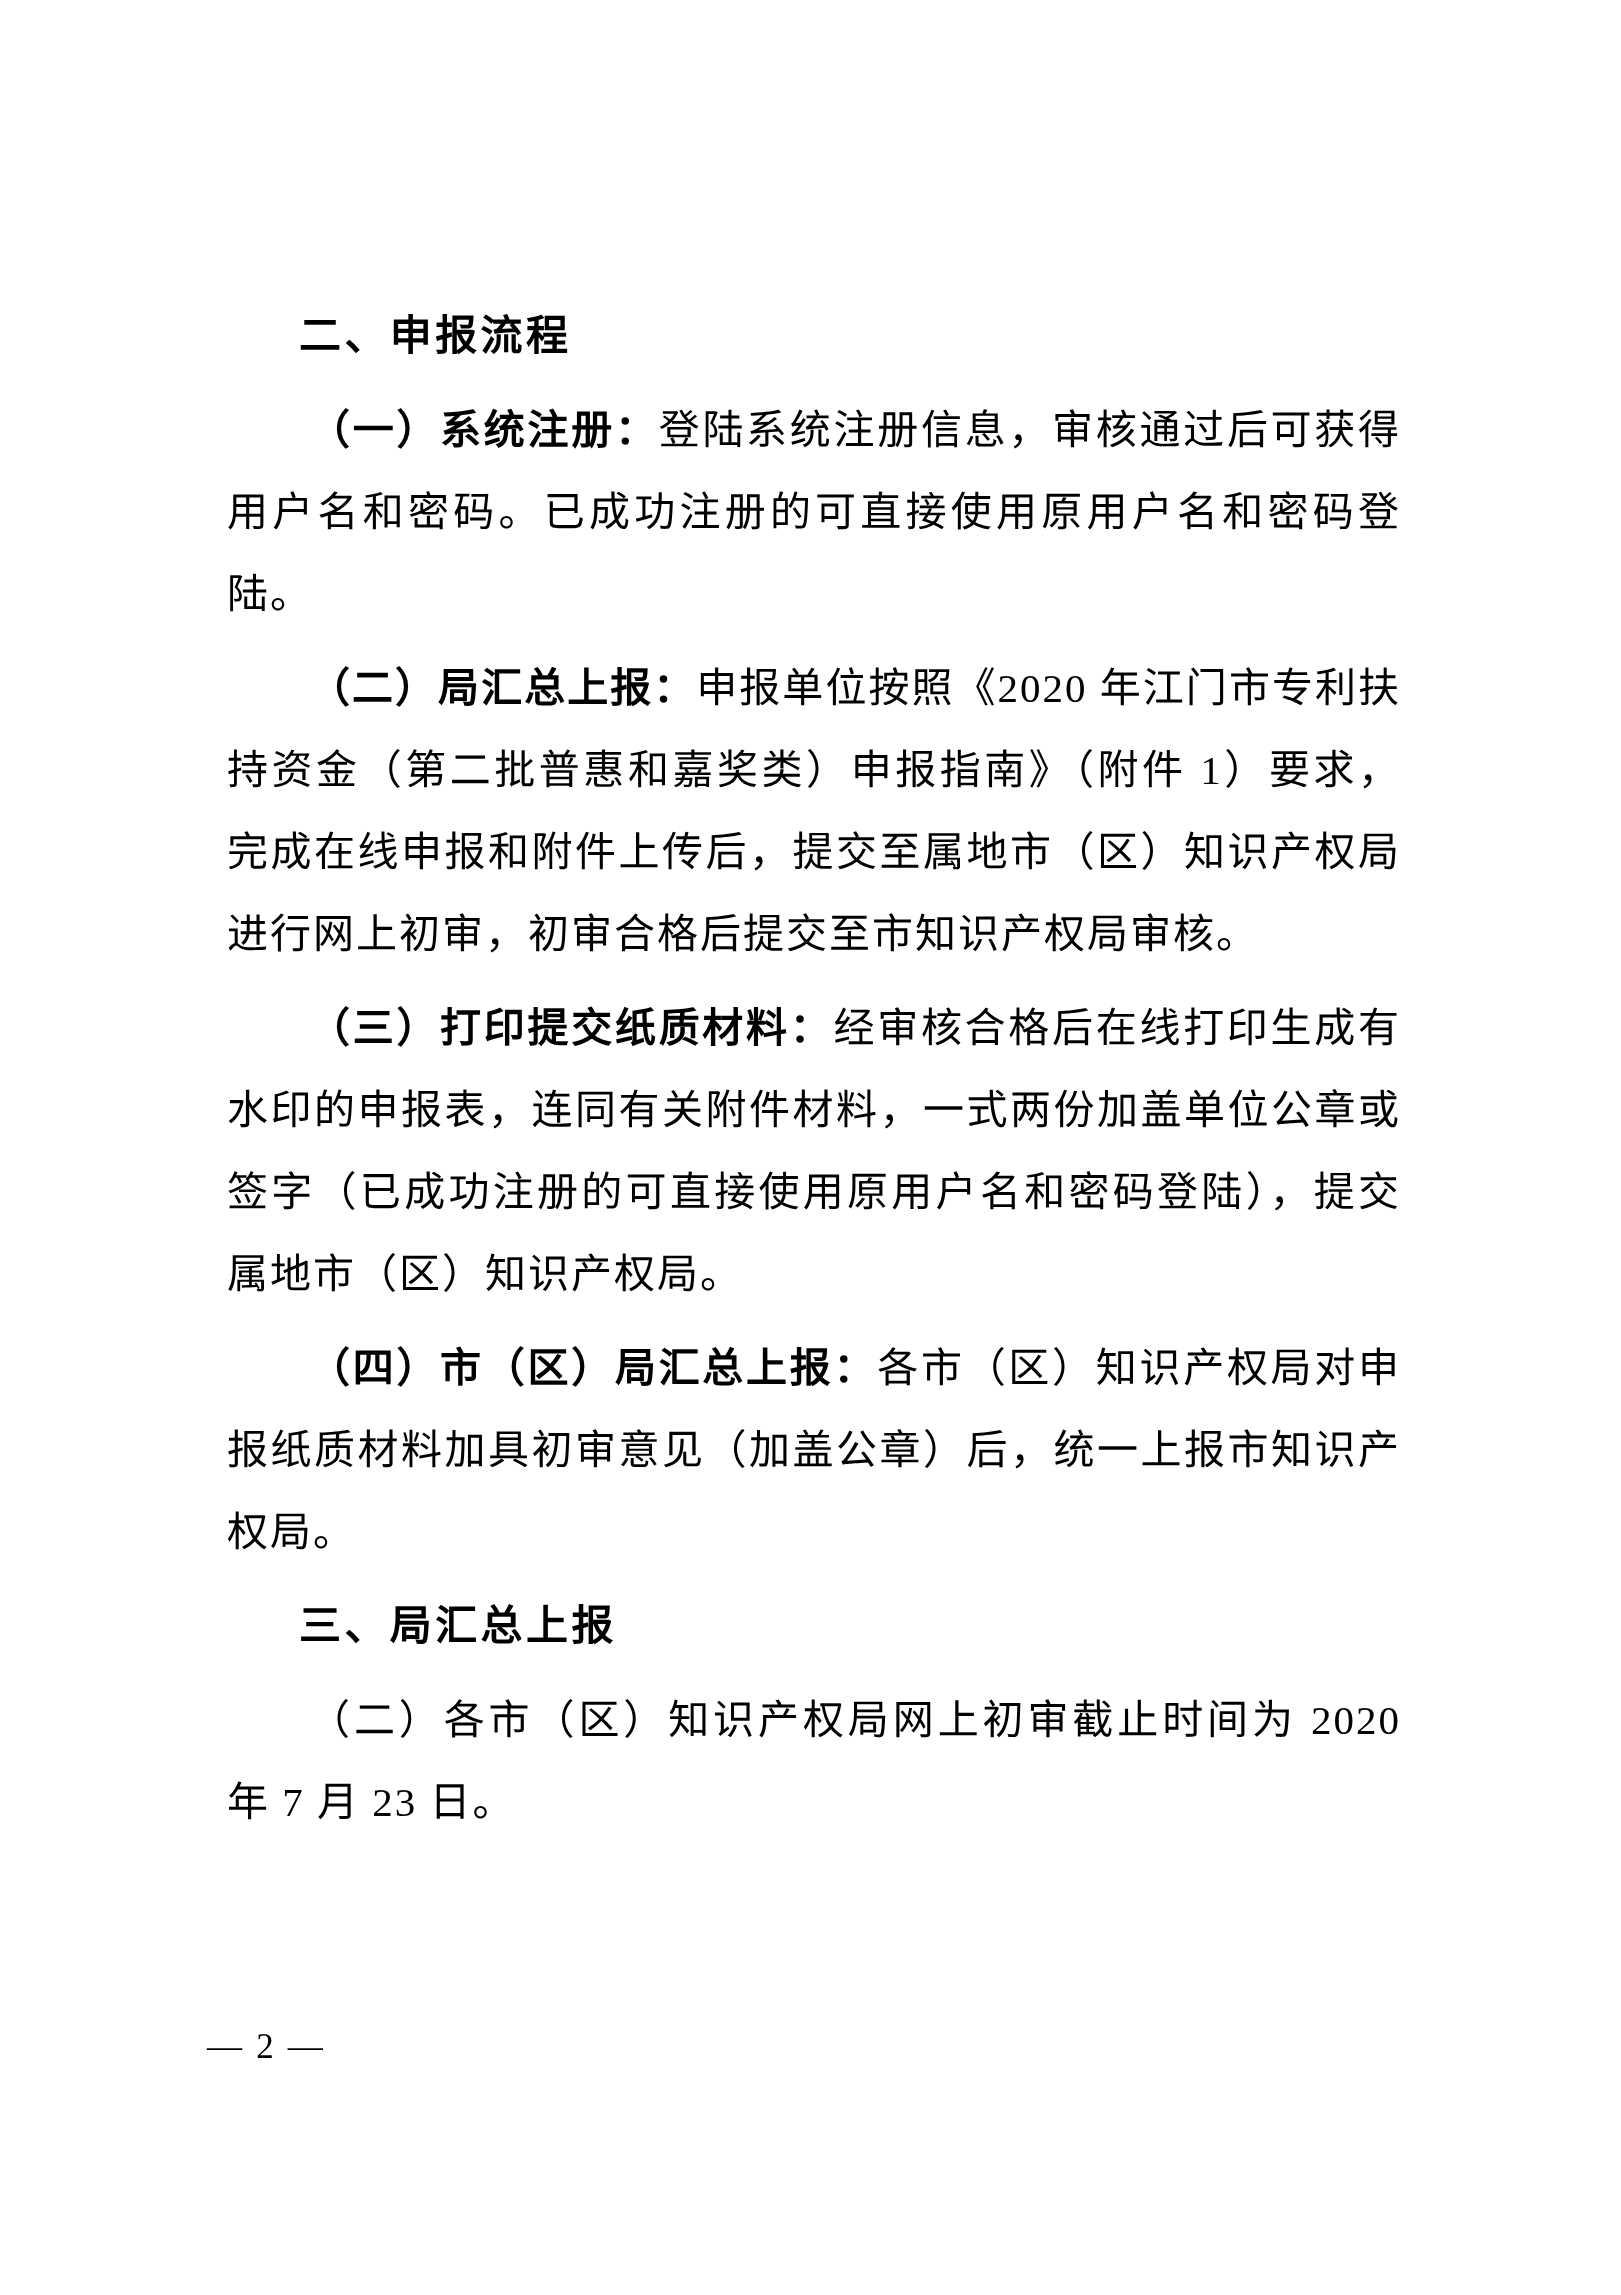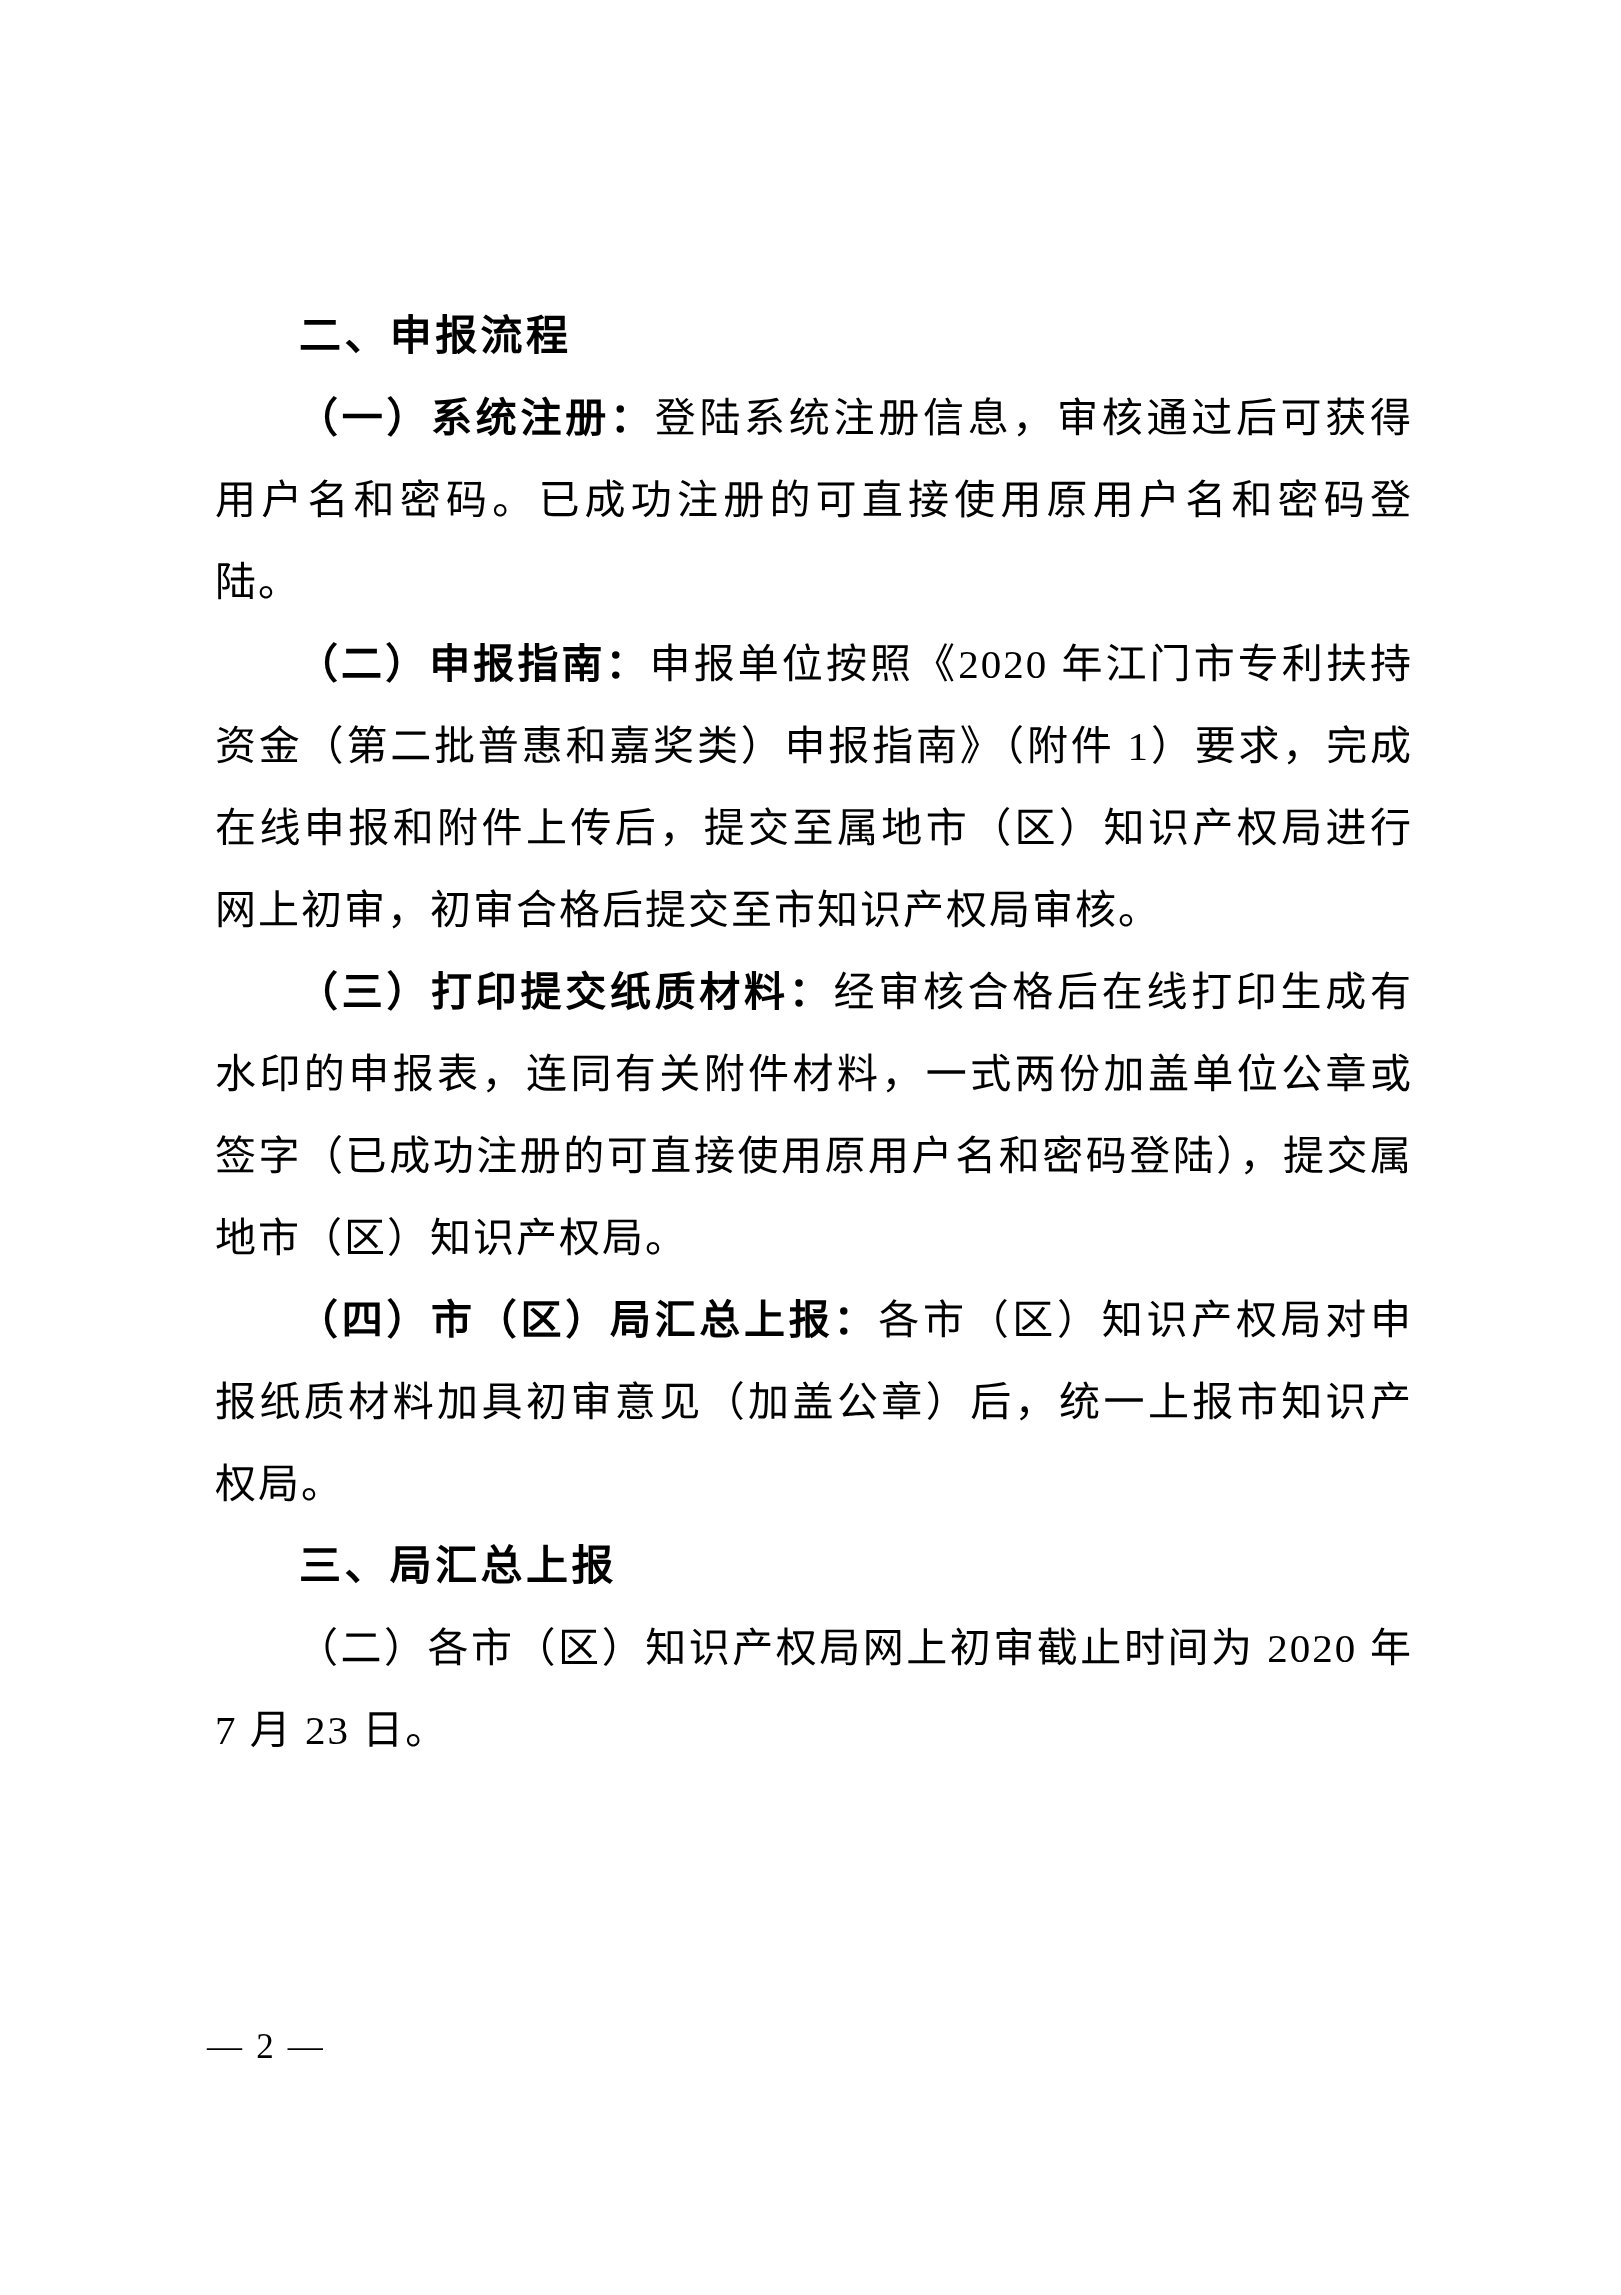--- a/index.html
+++ b/index.html
@@ -31,21 +31,21 @@
     margin: 0;
     font-family: "Liberation Sans", "DejaVu Sans", sans-serif;
     font-weight: 700;
     font-size: 42px;
     line-height: 82px;
     letter-spacing: 3.4px;
     text-indent: 2em;
     text-align: left;
   }
   .para {
-    margin: 0;
+    margin: 12px;
     text-indent: 2em;
   }
   .para .lead {
     font-weight: 700;
   }
   .page-footer {
     position: absolute;
     left: 207px;
     top: 2026px;
     font-size: 35px;
@@ -55,21 +55,21 @@
     color: #000000;
   }
 </style>
 </head>
 <body>
 
 <main class="page">
   <section class="doc-body">
       <h2 class="sec-heading">二、申报流程</h2>
       <p class="para"><span class="lead">（一）系统注册：</span><span>登陆系统注册信息，审核通过后可获得用户名和密码。已成功注册的可直接使用原用户名和密码登陆。</span></p>
-      <p class="para"><span class="lead">（二）申报指南：</span><span>申报单位按照《2020 年江门市专利扶持资金（第二批普惠和嘉奖类）申报指南》（附件 1）要求，完成在线申报和附件上传后，提交至属地市（区）知识产权局进行网上初审，初审合格后提交至市知识产权局审核。</span></p>
+      <p class="para"><span class="lead">（二）局汇总上报：</span><span>申报单位按照《2020 年江门市专利扶持资金（第二批普惠和嘉奖类）申报指南》（附件 1）要求，完成在线申报和附件上传后，提交至属地市（区）知识产权局进行网上初审，初审合格后提交至市知识产权局审核。</span></p>
       <p class="para"><span class="lead">（三）打印提交纸质材料：</span><span>经审核合格后在线打印生成有水印的申报表，连同有关附件材料，一式两份加盖单位公章或签字（已成功注册的可直接使用原用户名和密码登陆），提交属地市（区）知识产权局。</span></p>
       <p class="para"><span class="lead">（四）市（区）局汇总上报：</span><span>各市（区）知识产权局对申报纸质材料加具初审意见（加盖公章）后，统一上报市知识产权局。</span></p>
       <h2 class="sec-heading">三、局汇总上报</h2>
       <p class="para"><span>（二）各市（区）知识产权局网上初审截止时间为 2020 年 7 月 23 日。</span></p>
     </section>
   <div class="page-footer">— 2 —</div>
 </main>
 
 
 </body></html>

